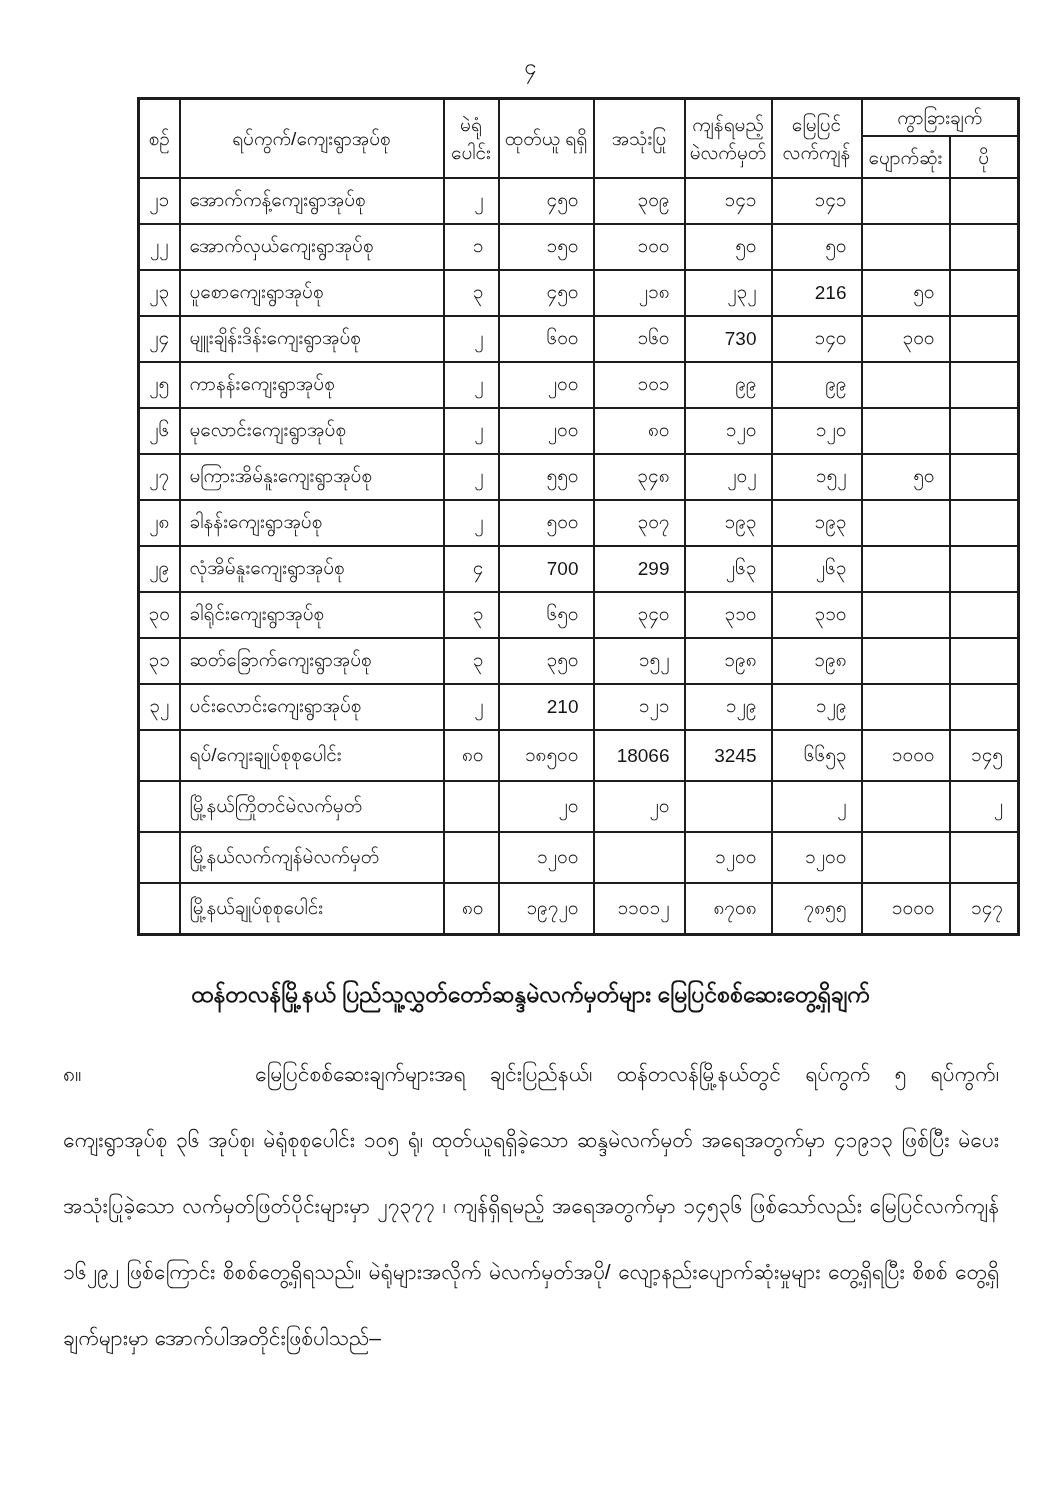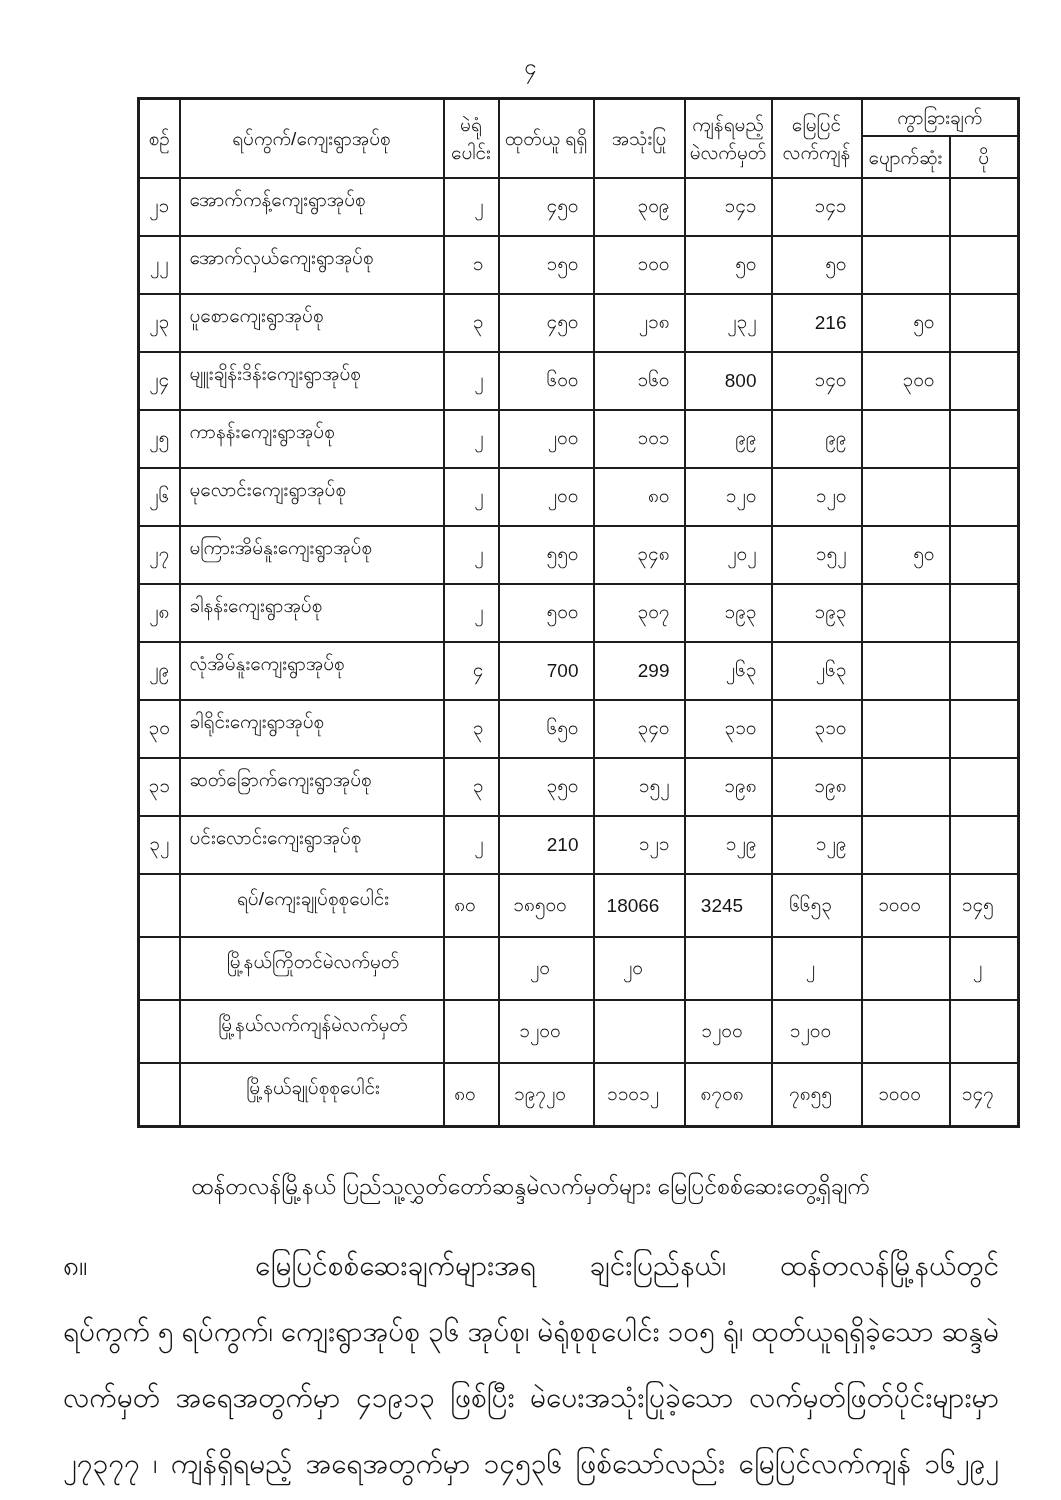--- a/index.html
+++ b/index.html
@@ -20,33 +20,32 @@
     font-size:19px;font-weight:normal;
     overflow:hidden;
   }
   table.results{border:3px solid #1d1d1d;}
   thead th{
     text-align:center;vertical-align:middle;padding:2px 3px;line-height:1.45;
   }
   .hdr-top{height:38px;}
   .hdr-bot{height:42px;}
   td.c-no{text-align:center;height:40px;}
-  td.c-name{text-align:left;padding:2px 6px 14px 9px;}
+  td.c-name{text-align:left;padding:2px 6px 2px 9px;}
   td.c-num{text-align:right;padding:2px 14px 2px 2px;}
-  tr.summary-row td{height:45px;text-align:center;}
+  tr.summary-row td{height:45px;}
   tr.data-row td{height:40px;}
   .section-heading{
-    text-align:center;font-weight:normal;font-size:23px;
+    text-align:center;font-weight:bold;font-size:23px;
     margin-top:40px;line-height:1.6;
   }
   .body-paragraph{
     margin:28px 62px 0 63px;
-    font-size:28px;line-height:66px;
+    font-size:21px;line-height:66px;
     text-align:justify;
-    font-family:Liberation Serif, serif;
   }
   .para-marker{
     display:inline-block;width:192px;
   }
 </style>
 </head>
 <body>
 
 <div class="page-number">၄</div>
 
@@ -111,21 +110,21 @@
         <td class="c-num">216</td>
         <td class="c-num">၅၀</td>
         <td class="c-num"></td>
       </tr>
       <tr class="data-row">
         <td class="c-no">၂၄</td>
         <td class="c-name">မျူးချိန်းဒိန်းကျေးရွာအုပ်စု</td>
         <td class="c-num">၂</td>
         <td class="c-num">၆၀၀</td>
         <td class="c-num">၁၆၀</td>
-        <td class="c-num">800</td>
+        <td class="c-num">730</td>
         <td class="c-num">၁၄၀</td>
         <td class="c-num">၃၀၀</td>
         <td class="c-num"></td>
       </tr>
       <tr class="data-row">
         <td class="c-no">၂၅</td>
         <td class="c-name">ကာနန်းကျေးရွာအုပ်စု</td>
         <td class="c-num">၂</td>
         <td class="c-num">၂၀၀</td>
         <td class="c-num">၁၀၁</td>

